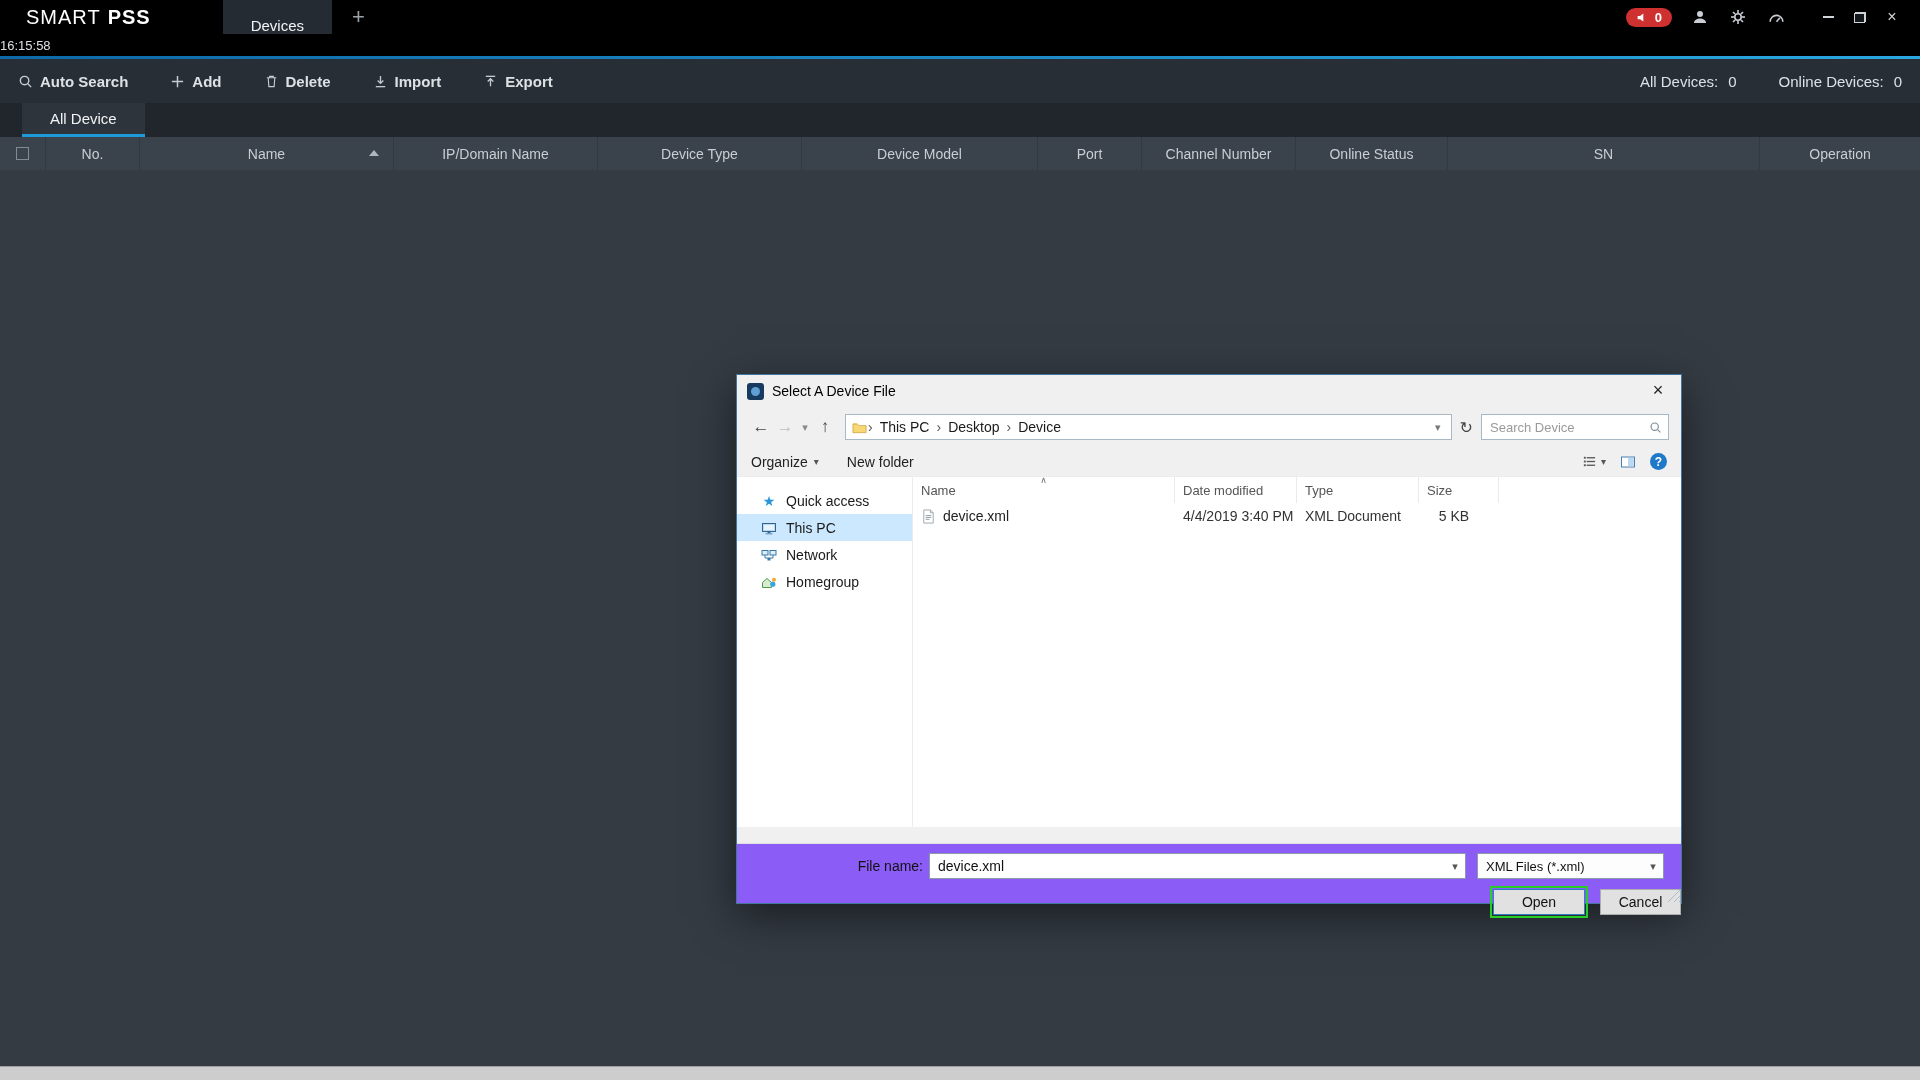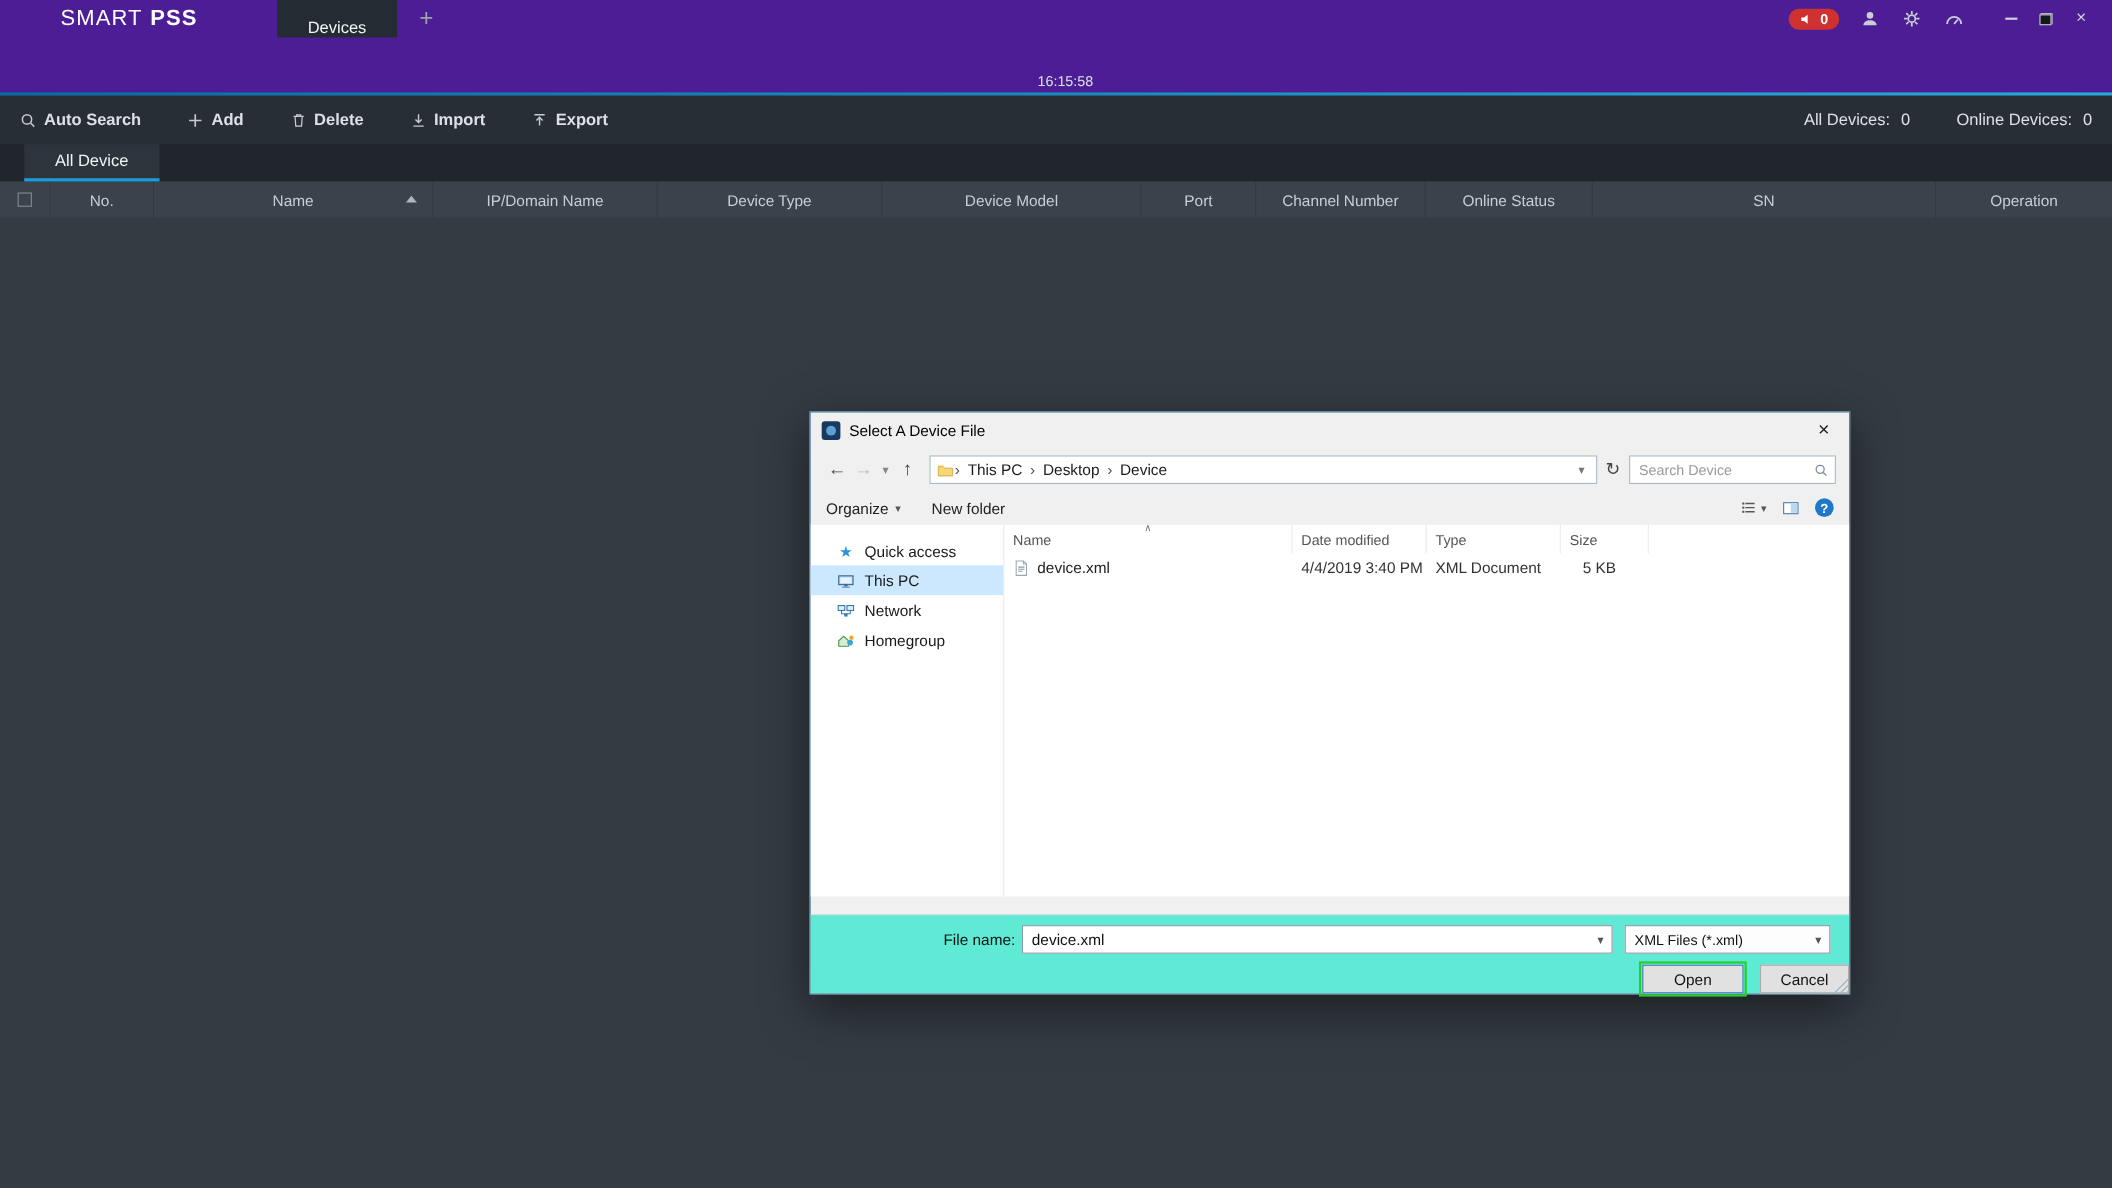--- a/index.html
+++ b/index.html
@@ -3,41 +3,41 @@
 <meta charset="utf-8">
 <style>
   * { box-sizing: border-box; }
   html,body { margin:0; padding:0; }
   body {
     width:1920px; height:1080px; overflow:hidden; position:relative;
     font-family:"Liberation Sans", sans-serif; background:#343b43;
   }
 
   
-  .topbar { background:#4c1d95;padding-left:29px; }
+  .topbar { background:#000000; }
   .titlebar { height:34px; display:flex; align-items:center; padding-left:26px; }
   .brand { color:#fff; font-size:20px; letter-spacing:1px; display:flex; gap:7px; }
   .brand .smart { font-weight:400; }
   .brand .pss { font-weight:700; }
   .tab-devices { margin-left:72px; height:34px; display:flex; align-items:flex-end;
     padding:0 28px; background:#252b32; color:#f2f5f7; font-size:15px; cursor:default; }
   .add-tab { margin-left:20px; color:#9aa2aa; font-size:22px; line-height:20px; cursor:default; }
   .titlebar-right { margin-left:auto; display:flex; align-items:center; gap:18px; padding-right:14px; }
   .alarm-pill { background:#cf3030; border-radius:10px; height:19px; display:flex;
     align-items:center; gap:6px; padding:0 10px; color:#fff; font-size:13px; font-weight:bold; }
   .tb-icon { color:#c9ced4; width:20px; height:20px; display:flex; align-items:center; justify-content:center; }
   .win-controls { display:flex; align-items:center; gap:4px; margin-left:10px; }
   .win-btn { color:#cfd4d9; width:28px; height:24px; display:flex; align-items:center; justify-content:center; font-size:16px; }
   .icon-minbar { width:11px; height:2px; background:#cfd4d9; }
   .icon-restore { width:12px; height:11px; position:relative; }
   .icon-restore::after { content:""; position:absolute; right:0; top:0; width:9px; height:8px; border:1px solid #cfd4d9; }
   .icon-restore::before { content:""; position:absolute; left:0; bottom:0; width:9px; height:8px;
     border:1px solid #cfd4d9; background:#14181d; z-index:2; }
-  .time-row { height:22px; display:flex; align-items:center; justify-content:center;
-    padding-right:12px; color:#dbe0e5; font-size:13px;margin-top:28px; }
+  .time-row { height:22px; display:flex; align-items:center; justify-content:flex-start;
+    padding-right:12px; color:#dbe0e5; font-size:13px; }
   .blue-line { height:3px; background:linear-gradient(90deg,#0c6aa8,#2aa6e0); }
 
   
   .toolbar { height:44px; background:#272e35; display:flex; align-items:center; padding:0 18px;
     color:#dde1e5; font-size:15px; }
   .tool-item { display:flex; align-items:center; gap:7px; margin-right:42px; cursor:default;font-weight:bold; }
   .tool-item svg { color:#c6cbd1; }
   .toolbar-right { margin-left:auto; display:flex; gap:42px; align-items:center; }
   .count-group { display:flex; gap:10px; color:#dde1e5; }
 
@@ -108,21 +108,21 @@
   .list-header { height:26px; display:flex; color:#555; font-size:13px; flex:0 0 auto; }
   .lh { padding-left:8px; display:flex; align-items:center; border-right:1px solid #eaeaea; position:relative; }
   .lh-name{width:262px;} .lh-date{width:122px;} .lh-type{width:122px;} .lh-size{width:80px;}
   .sort-caret { position:absolute; top:-2px; left:50%; transform:translateX(-50%); font-size:9px; color:#777; }
   .list-row { height:26px; display:flex; align-items:center; font-size:14px; color:#222; cursor:default; }
   .lr-name { width:262px; display:flex; align-items:center; gap:7px; padding-left:8px; }
   .lr-date { width:122px; padding-left:8px; color:#333; }
   .lr-type { width:122px; padding-left:8px; color:#333; }
   .lr-size { width:80px; padding-right:10px; text-align:center; color:#333; }
 
-  .d-footer { height:72px; background:#5eead4; border-top:1px solid #dfdfdf; flex:0 0 auto;
+  .d-footer { height:60px; background:#8b5cf6; border-top:1px solid #dfdfdf; flex:0 0 auto;
     padding-top:8px; position:relative;margin-top:16px; }
   .fname-row { display:flex; align-items:center; height:28px; padding-left:60px; }
   .fname-label { width:126px; text-align:right; margin-right:6px; color:#111; }
   .fname-combo { width:537px; height:26px; background:#fff; border:1px solid #8a9aa8; display:flex; align-items:center; }
   .fname-combo input { flex:1; min-width:0; border:none; outline:none; padding:0 8px; font-size:14px; font-family:inherit; color:#111; }
   .combo-arrow { width:20px; text-align:center; color:#555; font-size:11px; }
   .ftype-combo { width:187px; height:26px; margin-left:11px; background:#fdfdfd; border:1px solid #8a9aa8;
     display:flex; align-items:center; padding-left:8px; font-size:13px; color:#111; }
   .ftype-combo .combo-arrow { margin-left:auto; }
   .btn-row { display:flex; justify-content:flex-end; gap:15px; margin-top:9px; }

